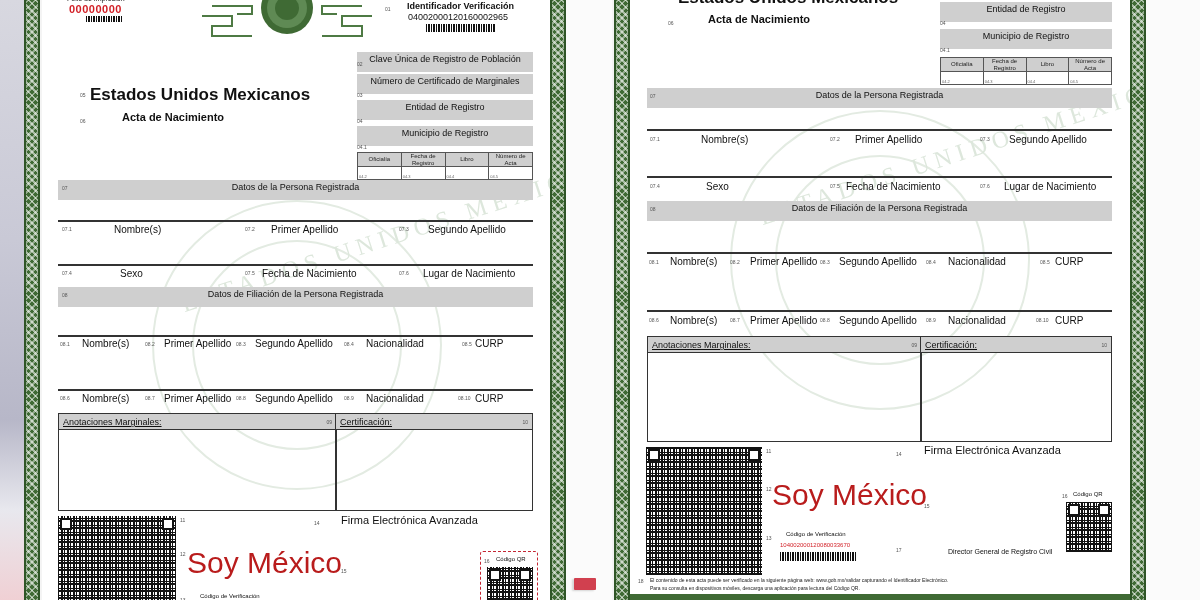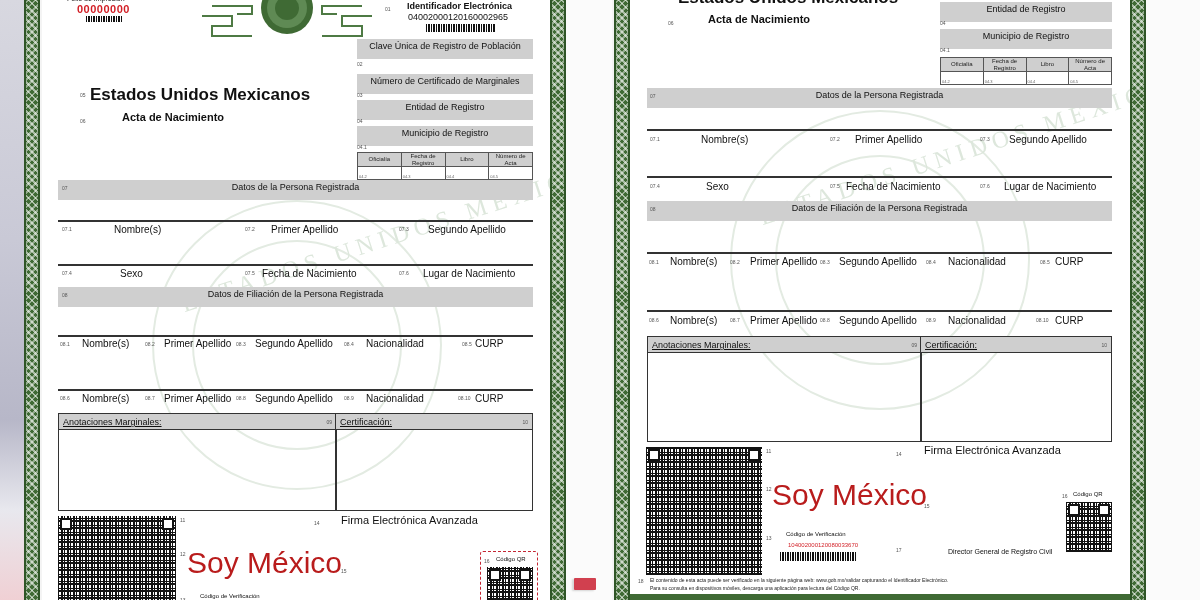--- a/index.html
+++ b/index.html
@@ -53,21 +53,21 @@
   .qr::after { top: 2px; right: 2px; }
 
   .barcode { position: absolute; height: 8px;
     background: repeating-linear-gradient(90deg, #111 0 1px, transparent 1px 2px, #111 2px 4px, transparent 4px 5px); }
 
   .watermark { position: absolute; color: #b91c1c; font-size: 30px; white-space: nowrap; }
   .seal { position: absolute; border-radius: 50%; border: 2px solid #e3ebe2; }
   .seal-txt { position: absolute; color: #dde7dc; font-family: "Liberation Serif", serif; font-size: 24px; letter-spacing: 6px; white-space: nowrap; }
 
   .emblem { position: absolute; }
-  .red { color: #d21f26; margin-left: 8px; }
+  .red { color: #d21f26; }
   .footnote { position: absolute; font-size: 5px; color: #222; line-height: 7px; white-space: nowrap; }
   .dashed { position: absolute; border: 1.5px dashed #c42633; border-radius: 3px; }
 </style>
 </head>
 <body>
 
 <div class="bg-left"></div>
 <div class="gap"></div>
 <div class="bg-right"></div>
 
@@ -88,25 +88,25 @@
       <path d="M20 20 h40 v8 h-15"></path>
       <path d="M180 30 h-30 v10 h20 v10 h-40"></path>
       <path d="M170 20 h-40 v8 h15"></path>
     </g>
     <circle cx="95" cy="22" r="26" fill="#3f6a34"></circle>
     <circle cx="95" cy="22" r="20" fill="#5f8a54"></circle>
     <circle cx="95" cy="22" r="12" fill="#3f6a34"></circle>
   </svg>
 
   <div class="num" style="left:343px; top:6px;">01</div>
-  <div class="lbl" style="left:365px; top:1px; font-size:9px; font-weight:bold;">Identificador Electrónica</div>
+  <div class="lbl" style="left:365px; top:1px; font-size:9px; font-weight:bold;">Identificador Verificación</div>
   <div class="lbl" style="left:366px; top:12px; font-size:9px;">04002000120160002965</div>
   <div class="barcode" style="left:384px; top:24px; width:70px;"></div>
 
-  <div class="bar" style="left:315px; top:39px; width:176px;">Clave Única de Registro de Población</div>
+  <div class="bar" style="left:315px; top:52px; width:176px;">Clave Única de Registro de Población</div>
   <div class="num" style="left:315px; top:61px;">02</div>
   <div class="bar" style="left:315px; top:74px; width:176px;">Número de Certificado de Marginales</div>
   <div class="num" style="left:315px; top:92px;">03</div>
   <div class="bar" style="left:315px; top:100px; width:176px;">Entidad de Registro</div>
   <div class="num" style="left:315px; top:118px;">04</div>
   <div class="bar" style="left:315px; top:126px; width:176px;">Municipio de Registro</div>
   <div class="num" style="left:315px; top:144px;">04.1</div>
 
   <div class="reg-table" style="left:315px; top:152px; width:176px;">
     <div class="hdr">

